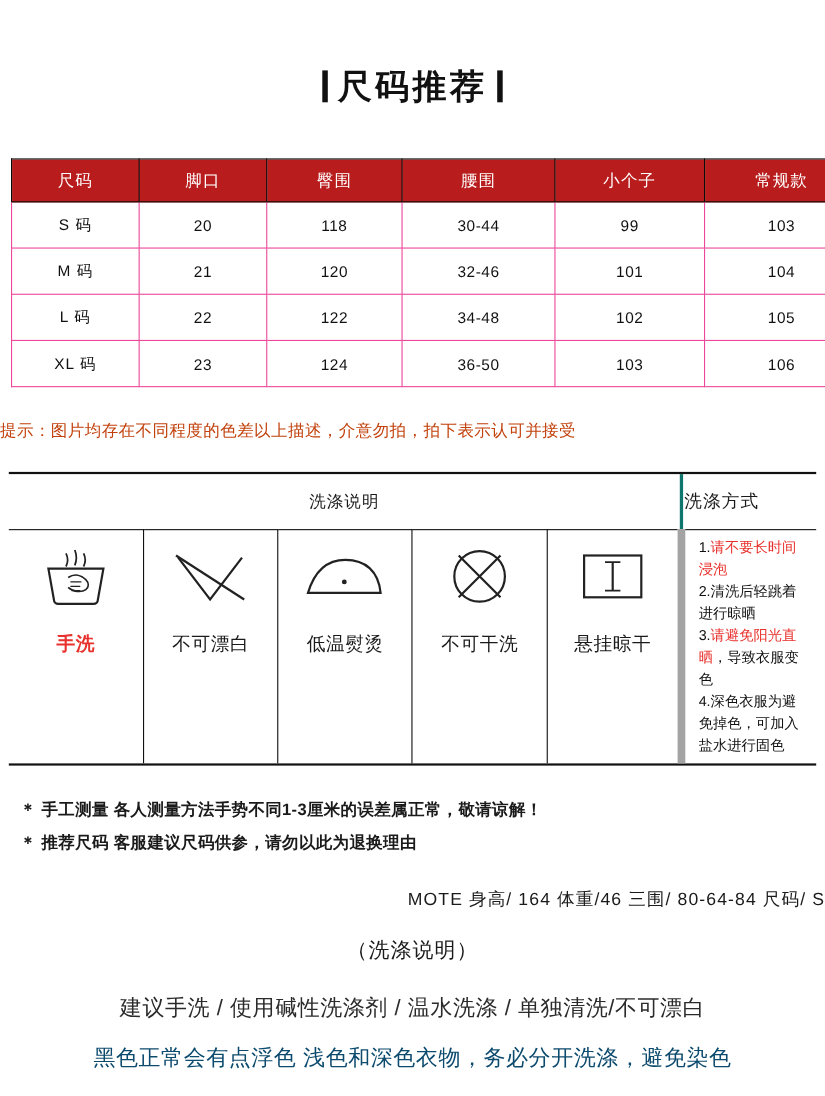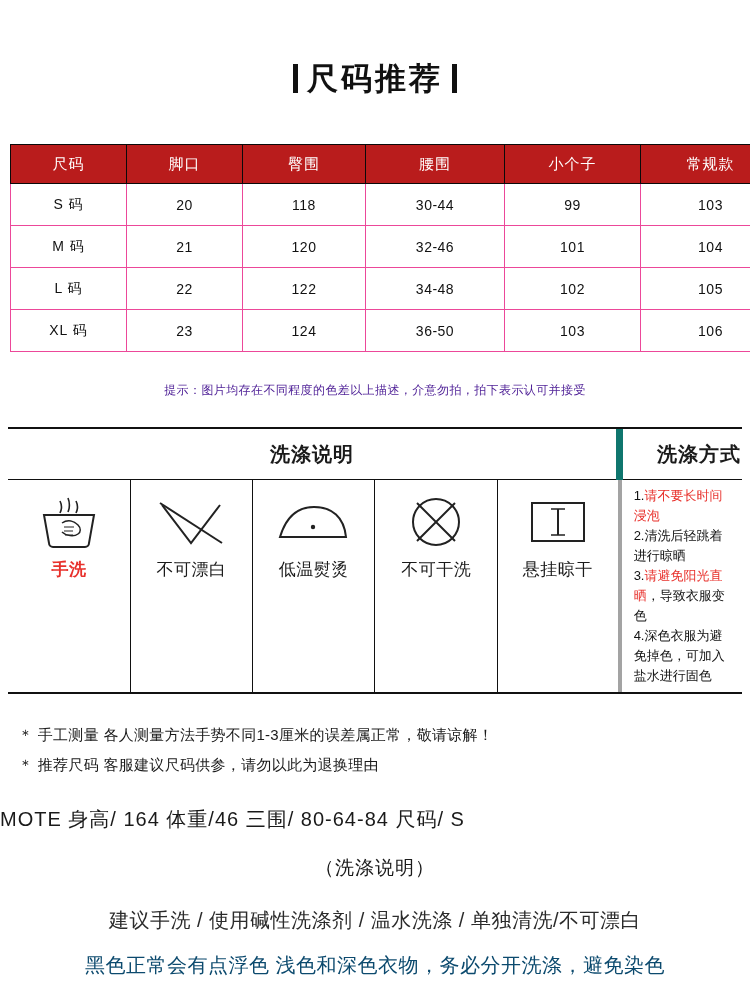--- a/index.html
+++ b/index.html
@@ -68,102 +68,102 @@
     border: 1px solid #ec4899;
     color: #111;
     letter-spacing: 0.5px;
   }
   table.size-table td.col-size {
     letter-spacing: 1px;
   }
 
   
   .notice {
-    text-align: center;
-    color: #4c1d95;
-    font-size: 12px;
+    color: #c2410c;
+    font-size: 15px;
     margin-top: 30px;
     letter-spacing: 0.4px;
   }
 
   
   .wash-wrap {
     margin: 28px 8px 0 8px;
     border-top: 2px solid #111;
     border-bottom: 2px solid #111;
     padding: 0;
   }
   table.wash-table {
     width: 734px;
     border-collapse: collapse;
     table-layout: fixed;
   }
   table.wash-table td.head-left {
     text-align: center;
-    font-size: 20px;
-    font-weight: bold;
+    font-size: 15px;
+    font-weight: normal;
     height: 48px;
-    border-right: 7px solid #0f766e;
+    border-right: 3px solid #0f766e;
     letter-spacing: 1px;
   }
   table.wash-table td.head-right {
-    text-align: right;
-    font-size: 20px;
-    font-weight: bold;
+    text-align: left;
+    font-size: 16px;
+    font-weight: normal;
     height: 48px;
     letter-spacing: 1px;
   }
   table.wash-table td.icon-cell {
     border-top: 1px solid #111;
     border-right: 1px solid #111;
     text-align: center;
     vertical-align: top;
     height: 110px;
     padding-top: 8px;
   }
   table.wash-table td.icon-cell.last-icon {
-    border-right: 4px solid #a3a3a3;
+    border-right: 7px solid #a3a3a3;
   }
   table.wash-table td.steps-cell {
     border-top: 1px solid #111;
     vertical-align: middle;
     padding: 6px 8px 6px 12px;
   }
   .icon-box {
     height: 68px;
     display: flex;
     align-items: center;
     justify-content: center;
   }
   .icon-label {
     font-size: 17px;
-    margin-top: 2px;
+    margin-top: 16px;
     letter-spacing: 0.5px;
   }
   .icon-label.red {
     color: #e8312c;
     font-weight: bold;
   }
   .steps {
     font-size: 13px;
     line-height: 20px;
     color: #111;
   }
   .steps .r { color: #e8312c; }
 
   
   .footnotes {
     margin: 26px 0 0 18px;
     font-size: 15px;
     line-height: 30px;
     letter-spacing: 0.3px;
+    font-weight: bold;
   }
   .model-line {
-    text-align: left;
-    font-size: 20px;
+    text-align: right;
+    font-size: 16px;
     margin-top: 26px;
     letter-spacing: 1px;
   }
   .wash-head-2 {
     text-align: center;
     font-size: 19px;
     margin-top: 22px;
     letter-spacing: 1px;
   }
   .wash-line-1 {

